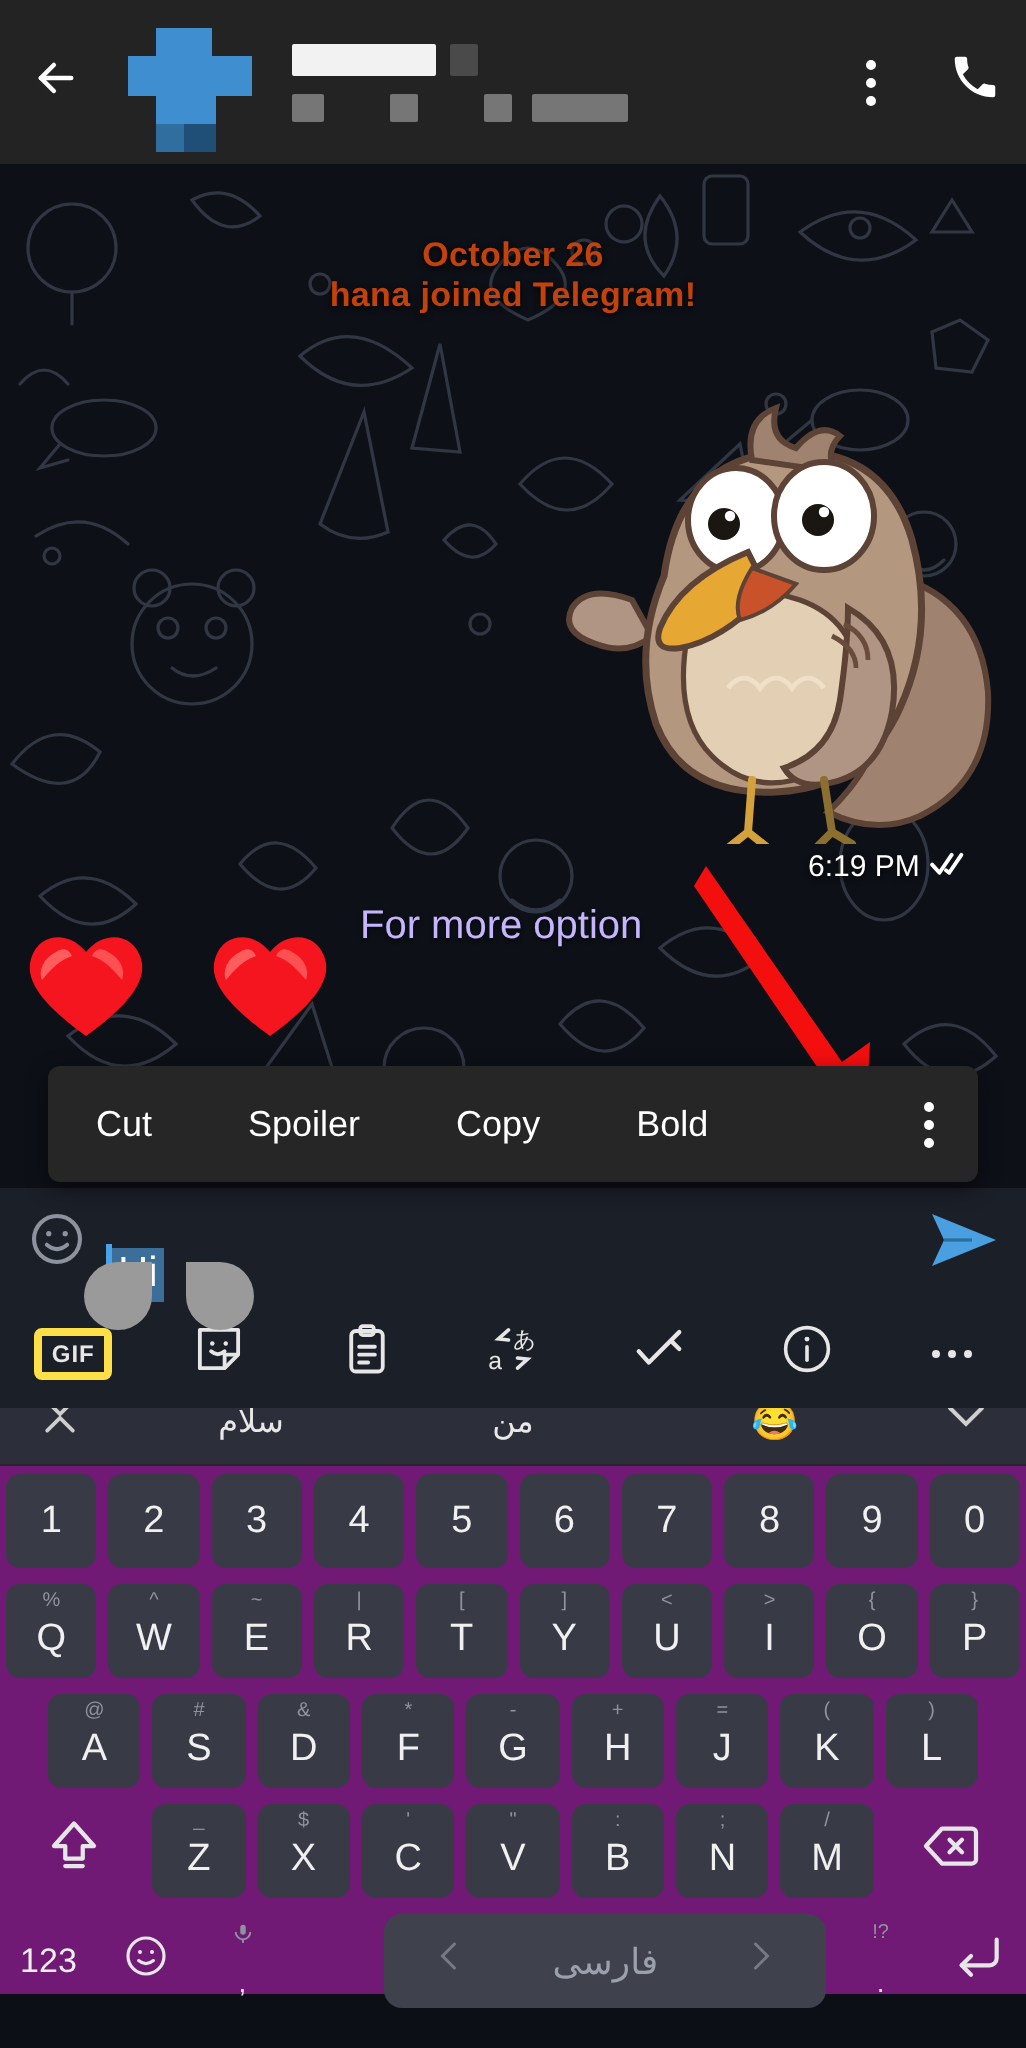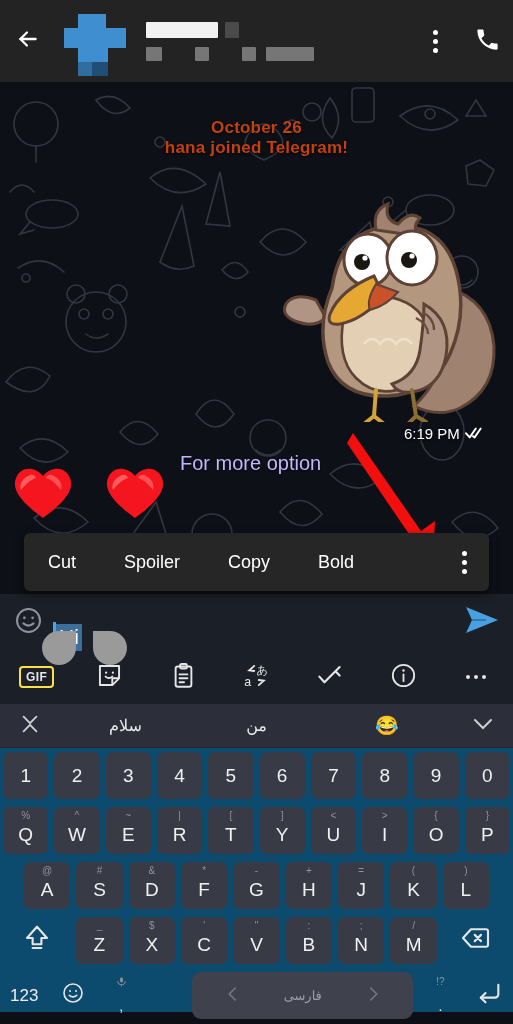--- a/index.html
+++ b/index.html
@@ -106,28 +106,28 @@
   .sel-handle.right { left: 93px; top: 631px; }
 
   
   .kb-toolbar {
     position: absolute; top: 650px; left: 0; width: 513px; height: 54px;
     background: #1b1f27; display: flex; align-items: center; z-index: 18;
   }
   .kbt { flex: 1; display: flex; align-items: center; justify-content: center; color: #e6e6e6; }
   .kbt svg { width: 27px; height: 27px; }
   .gif-badge {
-    border: 2px solid #fde047; border-radius: 4px; font-size: 12px; font-weight: bold;
+    border: 4px solid #fde047; border-radius: 4px; font-size: 12px; font-weight: bold;
     color: #e6e6e6; padding: 2px 5px; letter-spacing: .5px;
   }
   .dots3 { display: flex; gap: 4px; }
   .dots3 i { width: 4px; height: 4px; border-radius: 50%; background: #e6e6e6; display: block; }
 
   
-  .keyboard { position: absolute; top: 704px; left: 0; width: 513px; height: 308px; background: #0c4a6e; z-index: 15; }
+  .keyboard { position: absolute; top: 689px; left: 0; width: 513px; height: 308px; background: #701a75; z-index: 15; }
   .suggest {
     height: 44px; display: flex; align-items: center; background: #2c2f39;
     border-bottom: 1px solid #242730;
   }
   .sg-collapse { width: 60px; display: flex; align-items: center; justify-content: center; }
   .sg-collapse svg { width: 22px; height: 22px; }
   .sg-word { flex: 1; text-align: center; color: #e8e8e8; font-size: 16px; }
   .sg-emoji { flex: 1; text-align: center; font-size: 19px; }
   .sg-down { width: 60px; display: flex; align-items: center; justify-content: center; }
   .sg-down svg { width: 24px; height: 24px; }
@@ -140,21 +140,21 @@
   }
   .key .sub {
     position: absolute; top: 3px; left: 0; right: 0; text-align: center;
     font-size: 10px; color: #8f939c;
   }
   .key.num { font-size: 19px; }
   .key.letter { padding-top: 9px; }
   .key-wide { flex: 1.45; background: transparent; }
   .key-wide svg { width: 30px; height: 30px; }
   .spacebar { flex: 5.2; height: 47px; background: #3f424d; border-radius: 9px;
-              display: flex; align-items: center; justify-content: center; gap: 42px; color: #9aa0ac; font-size: 13px; margin-left: 44px; }
+              display: flex; align-items: center; justify-content: center; gap: 42px; color: #9aa0ac; font-size: 18px; margin-left: 44px; }
   .spacebar svg { width: 18px; height: 18px; opacity: .6; }
   .key.flat { background: transparent; }
   .key.flat.small { font-size: 17px; color: #eee; }
   .punc { position: relative; }
   .punc .up { position: absolute; top: 4px; left: 0; right: 0; text-align: center; font-size: 10px; color: #8f939c; }
   .punc .dn { position: absolute; bottom: 5px; left: 0; right: 0; text-align: center; font-size: 14px; color: #e4e4e4; }
 </style>
 </head>
 <body>
 

